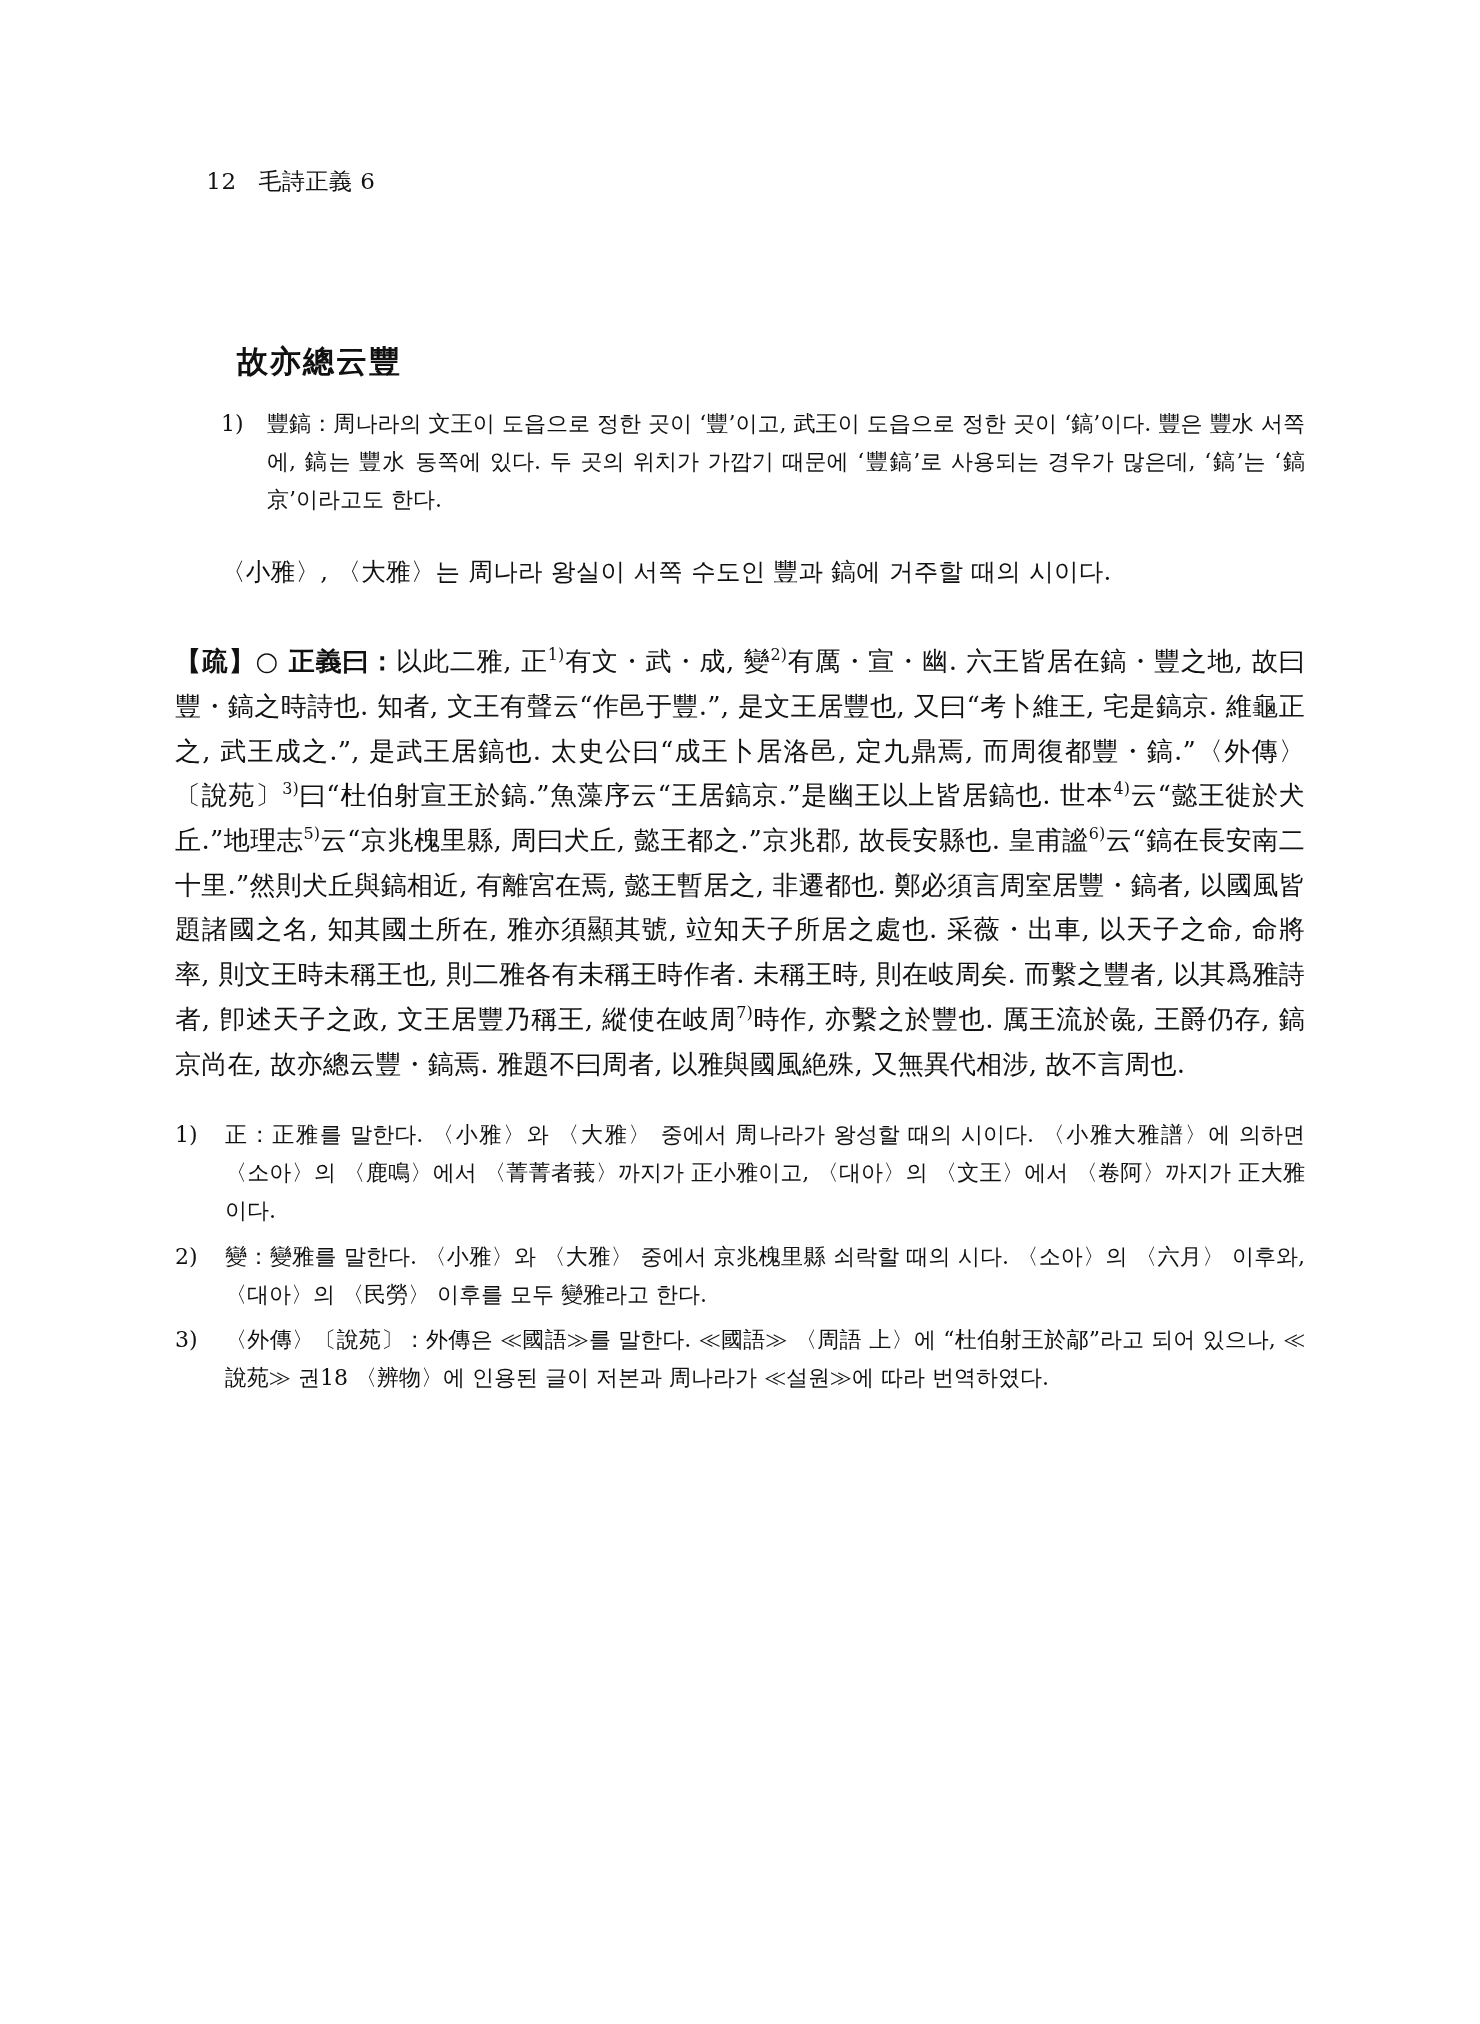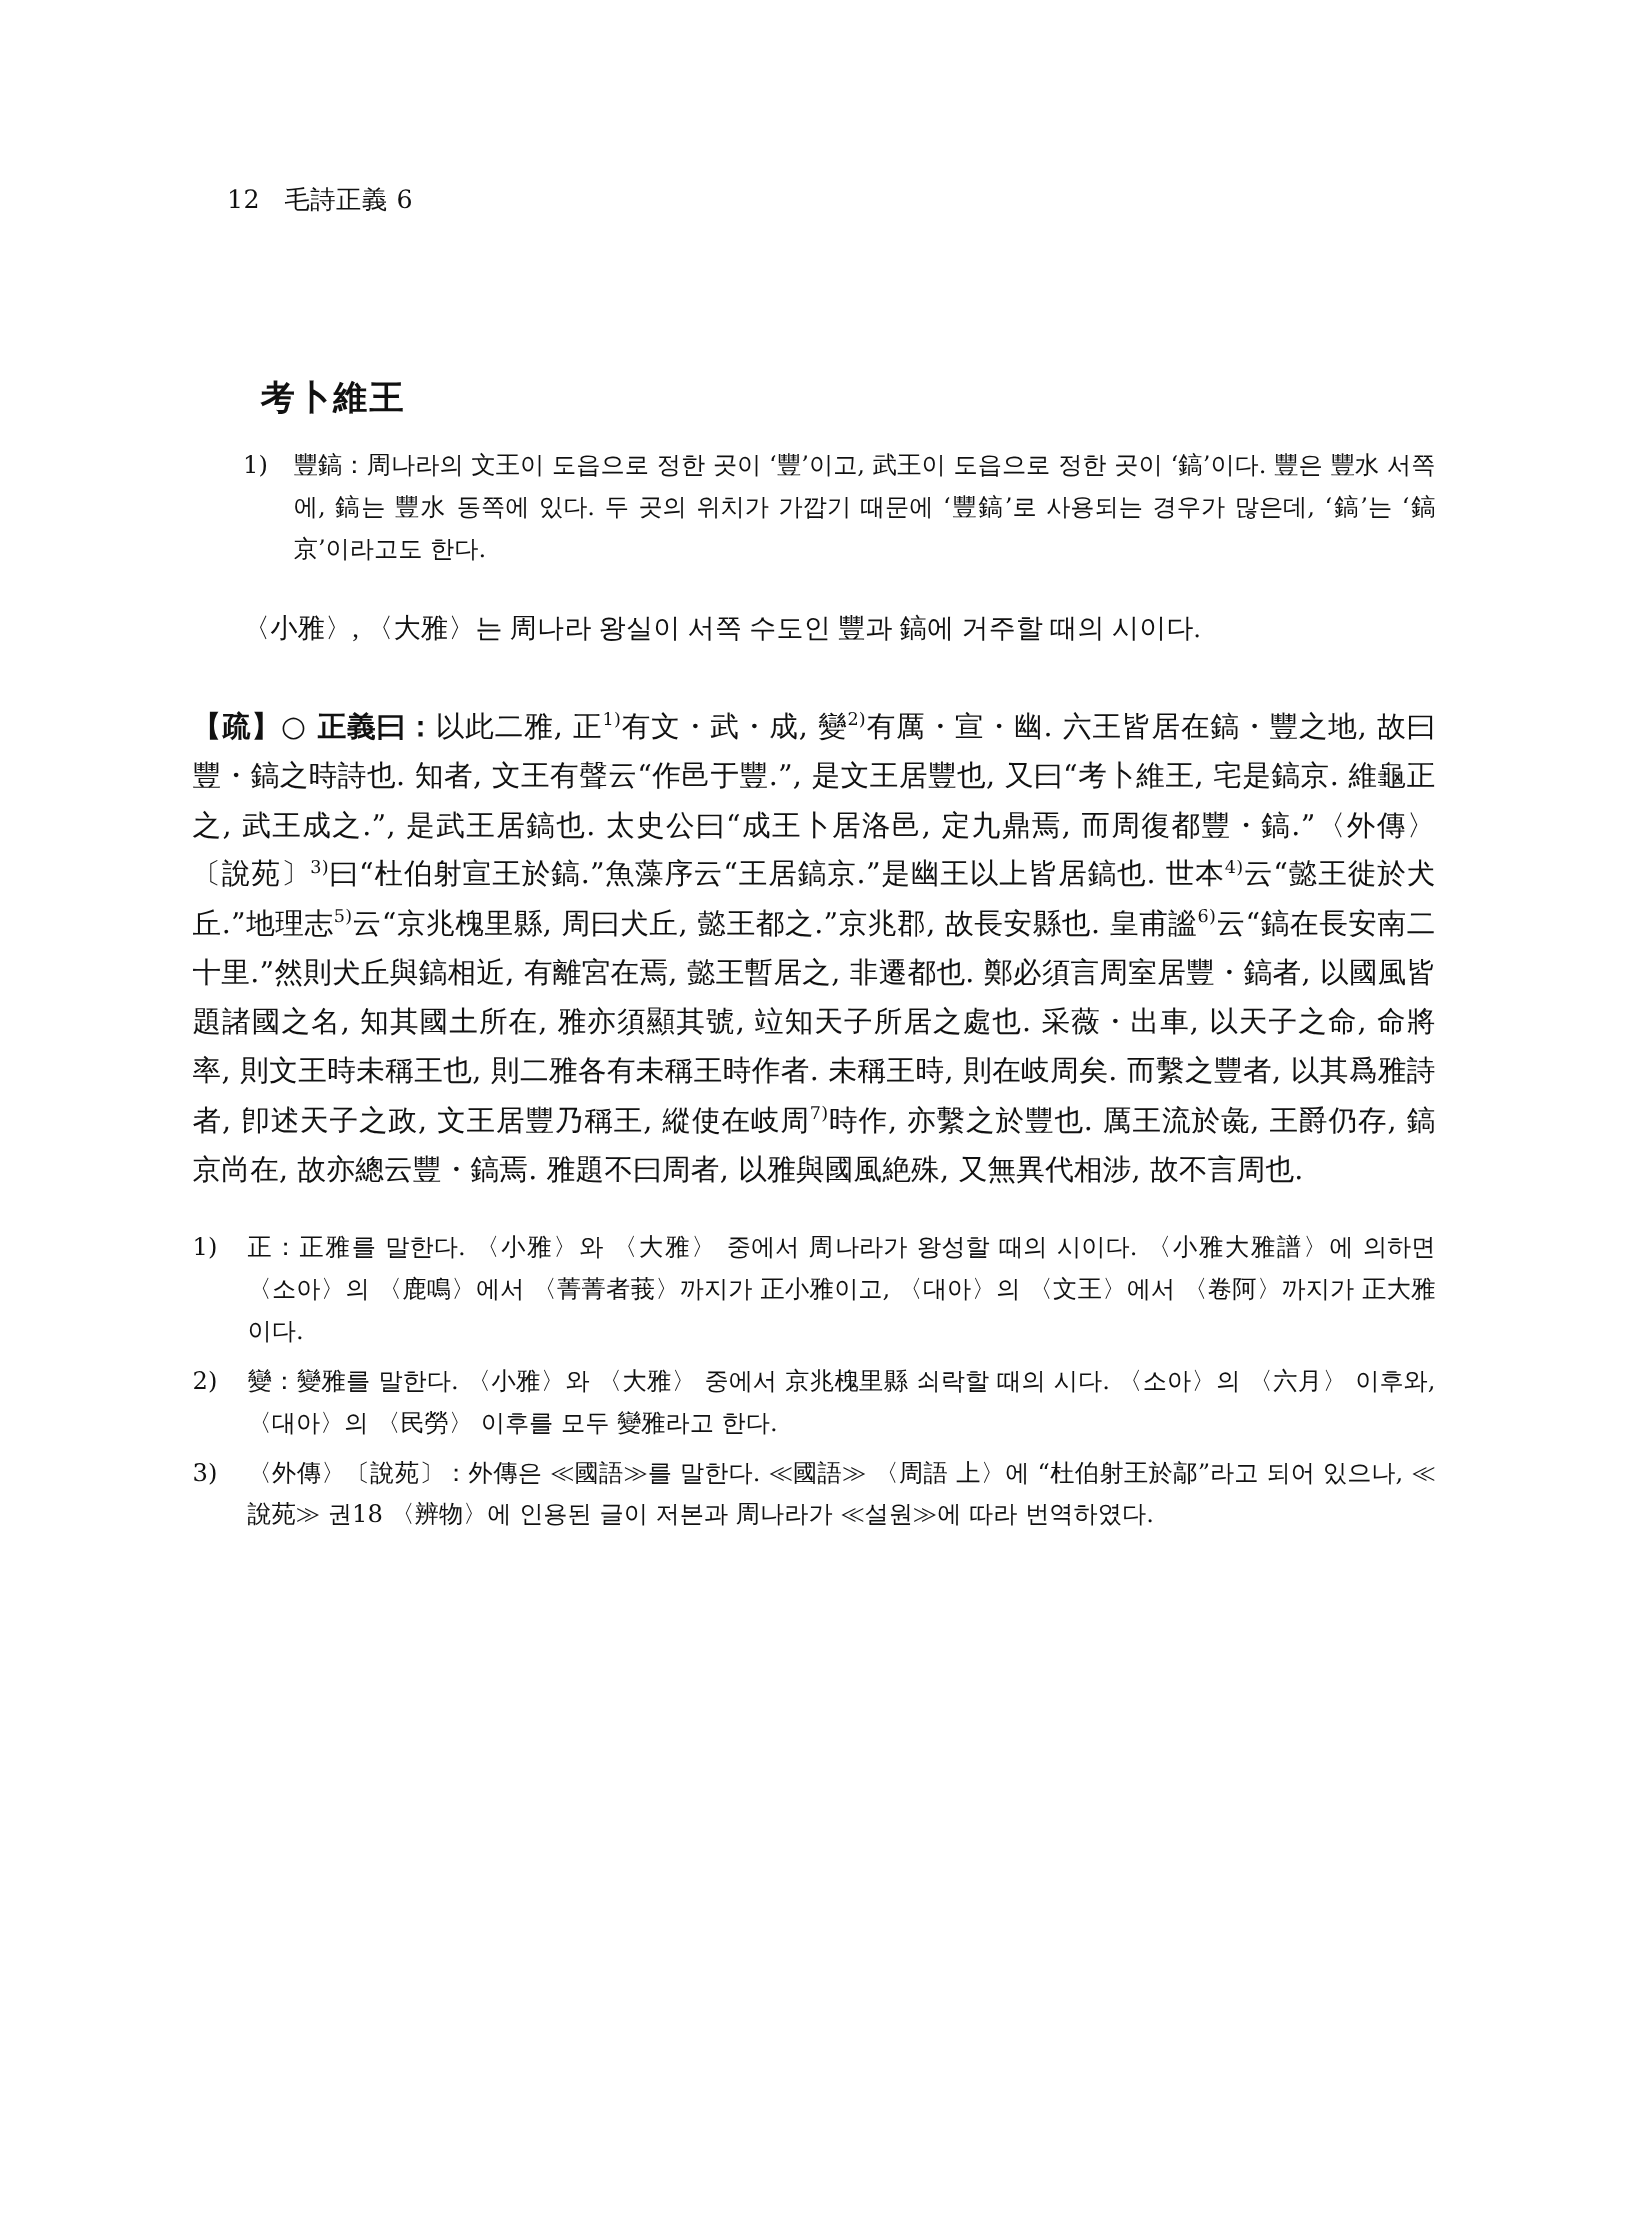--- a/index.html
+++ b/index.html
@@ -69,21 +69,20 @@
     position: absolute;
     left: 0;
     top: 0;
   }
   .translation {
     margin-top: 34px;
     padding-left: 46px;
     font-size: 24.5px;
     line-height: 1.66;
     letter-spacing: 0.3px;
-    font-family: Liberation Serif, serif;
   }
   .main-body {
     margin-top: 46px;
     font-size: 26px;
     line-height: 1.72;
     text-align: justify;
     text-justify: inter-character;
     letter-spacing: 0.2px;
   }
   .main-body .marker {
@@ -109,21 +108,21 @@
 </style>
 </head>
 <body>
 
 <div class="page">
 
   <div class="running-head">
     <span class="pagenum">12</span><span>毛詩正義 6</span>
   </div>
 
-  <div class="section-title">考卜維王</div>
+  <div class="section-title">故亦總云豐</div>
 
 
   <div class="footnote-block">
     <div class="fn-item">
       <span class="marker">1)</span>
       <span>豐鎬：周나라의 文王이 도읍으로 정한 곳이 ‘豐’이고, 武王이 도읍으로 정한 곳이 ‘鎬’이다. 豐은 豐水 서쪽에, 鎬는 豐水 동쪽에 있다. 두 곳의 위치가 가깝기 때문에 ‘豐鎬’로 사용되는 경우가 많은데, ‘鎬’는 ‘鎬京’이라고도 한다.</span>
     </div>
   </div>
 
   <div class="translation">〈小雅〉, 〈大雅〉는 周나라 왕실이 서쪽 수도인 豐과 鎬에 거주할 때의 시이다.</div>

